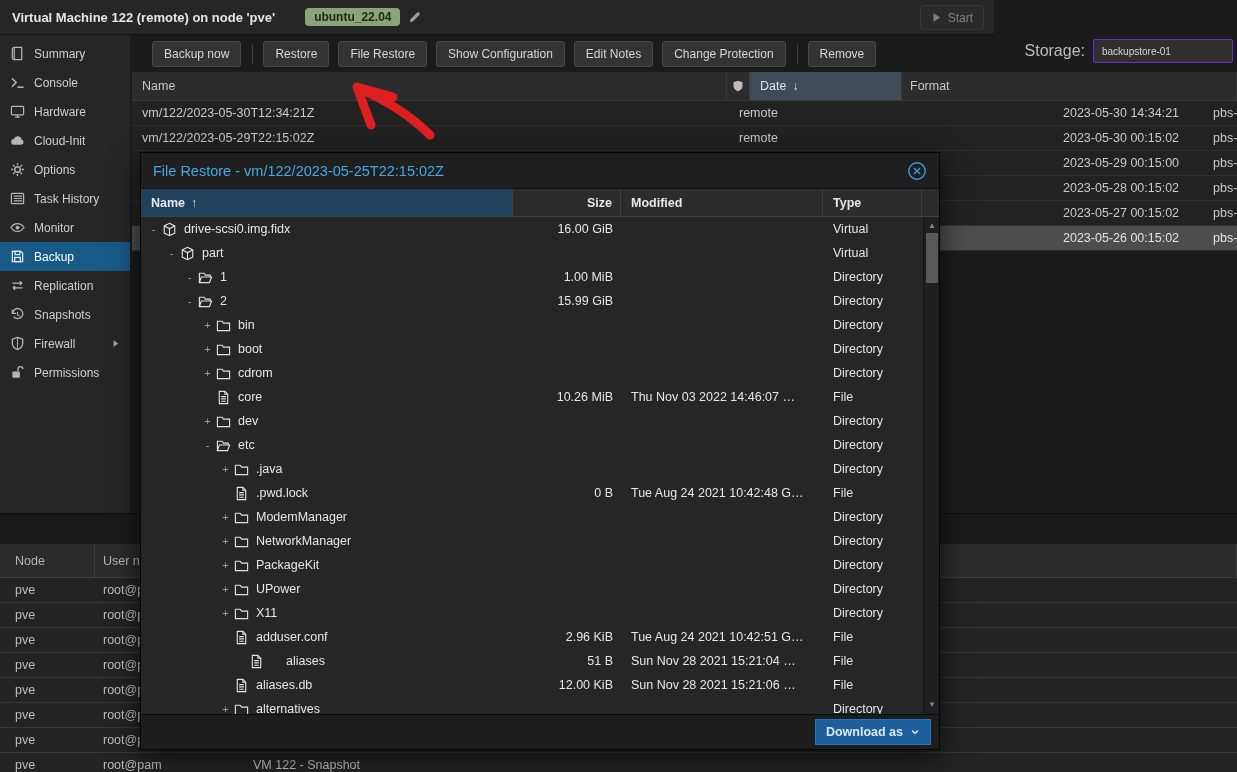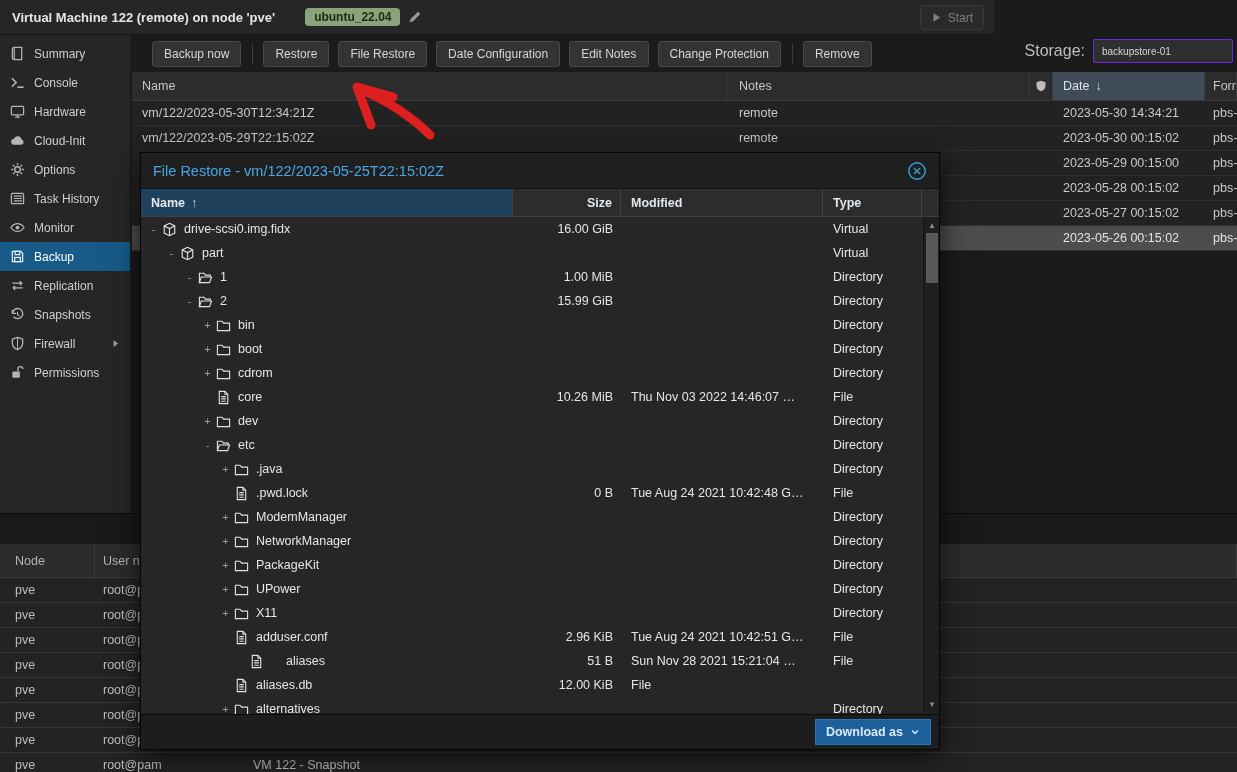--- a/index.html
+++ b/index.html
@@ -233,38 +233,35 @@
         <span>Permissions</span>
       </div>
     </nav>
 
   <main class="content">
     <div class="toolbar" id="toolbar">
         <button class="tb-btn">Backup now</button>
         <span class="tb-sep"></span>
         <button class="tb-btn">Restore</button>
         <button class="tb-btn">File Restore</button>
-        <button class="tb-btn">Date Configuration</button>
+        <button class="tb-btn">Show Configuration</button>
         <button class="tb-btn">Edit Notes</button>
         <button class="tb-btn">Change Protection</button>
         <span class="tb-sep"></span>
         <button class="tb-btn">Remove</button>
       </div>
     <div class="storage-wrap">
       <span class="storage-label">Storage:</span>
       <input class="storage-input" value="backupstore-01" style="">
     </div>
 
     <div class="bk-table">
       <div class="bk-head">
         <div class="c-name">
             <span>Name</span>
-          </div>
-        <div class="c-notes">
-            <span>Notes</span>
           </div>
         <div class="c-shield">
             <span class="ic">
               <svg viewBox="0 0 16 16" fill="currentColor">
                 <path d="M8 1l6 2.1v4.8c0 3.9-3 6.2-6 7.1-3-.9-6-3.2-6-7.1V3.1z"></path>
               </svg>
             </span>
           </div>
         <div class="c-date">
             <span>Date</span>
@@ -683,20 +680,21 @@
               <span class="exp"></span>
               <span class="tree-ic">
                 <svg viewBox="0 0 16 16" fill="none" stroke="currentColor" stroke-width="1.2">
                   <path d="M3.5 1.5h6l3 3v10h-9z"></path>
                   <path d="M9.5 1.5v3h3M5.5 7h5M5.5 9.5h5M5.5 12h5"></path>
                 </svg>
               </span>
               <span>aliases.db</span>
             </div>
             <div class="tr-size">12.00 KiB</div>
+            <div class="tr-mod">Sun Nov 28 2021 15:21:06 …</div>
             <div class="tr-type">File</div>
           </div>
           <div class="tree-row">
             <div class="tr-name" style="padding-left: 78px;">
               <span class="exp">+</span>
               <span class="tree-ic">
                 <svg viewBox="0 0 16 16" fill="none" stroke="currentColor" stroke-width="1.2">
                   <path d="M1.5 13.5v-10h5L8 5.5h6.5v8z"></path>
                 </svg>
               </span>

